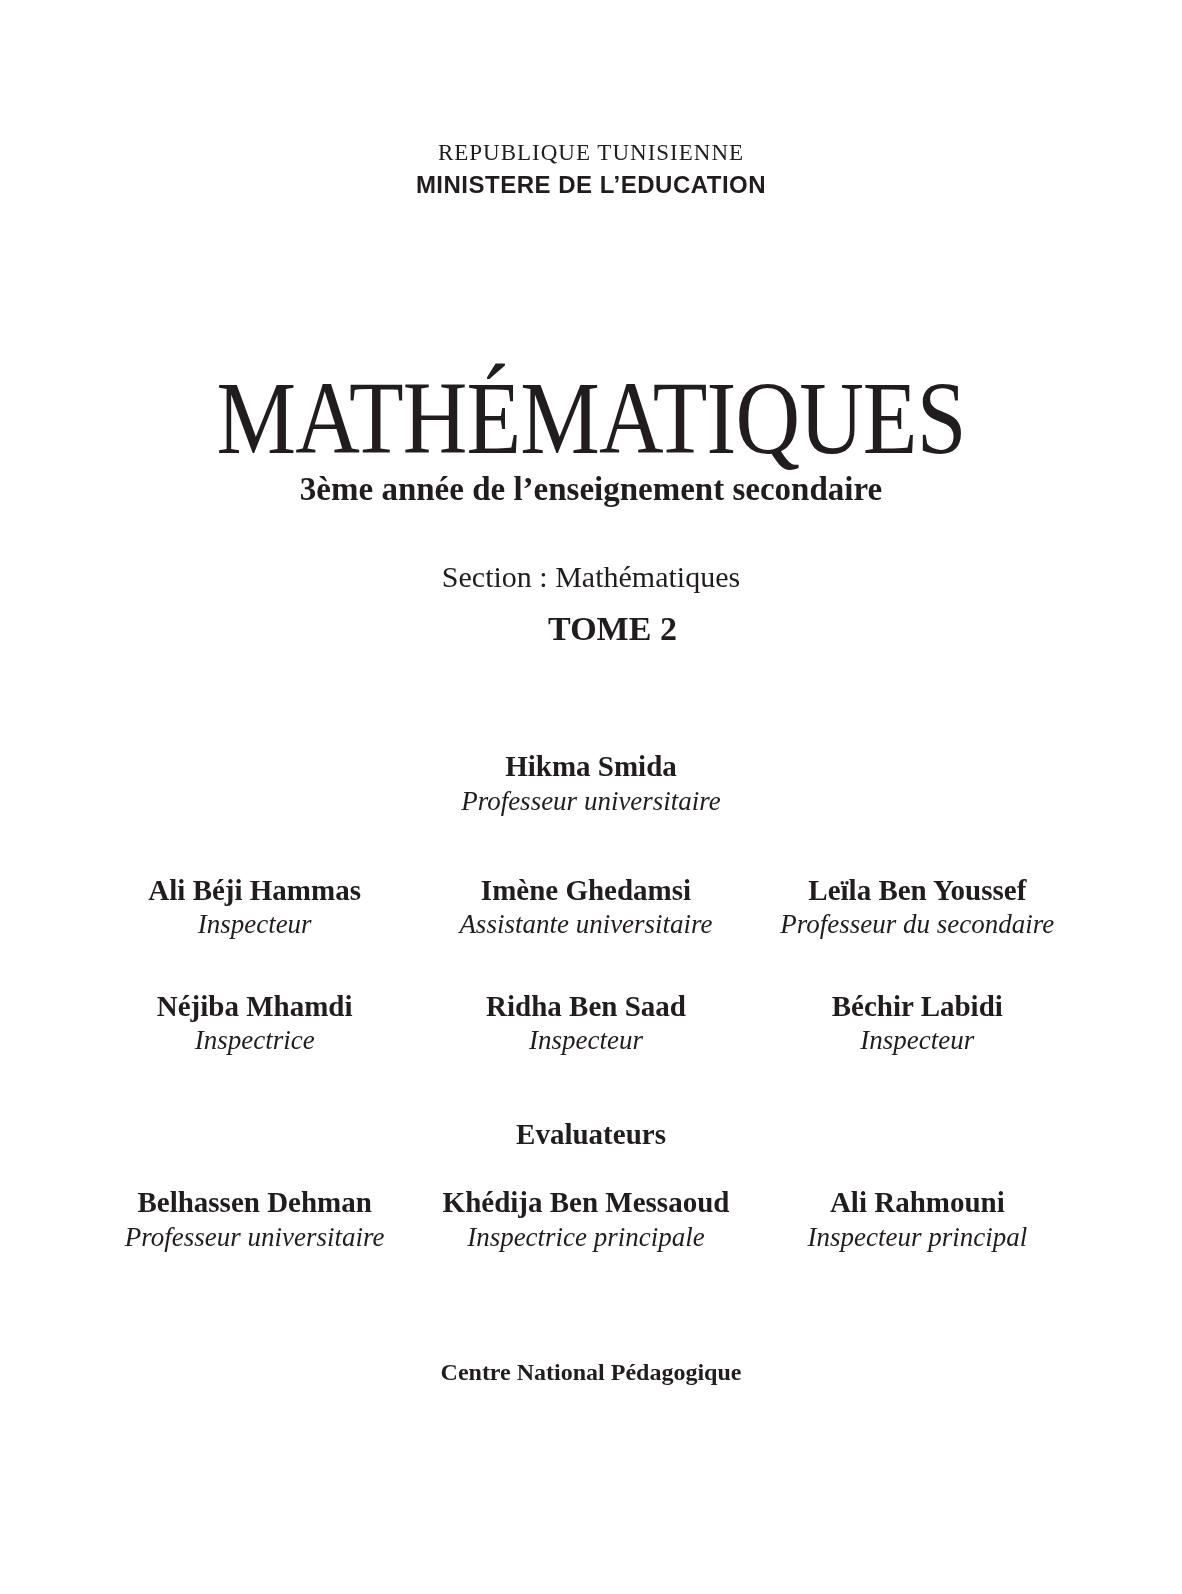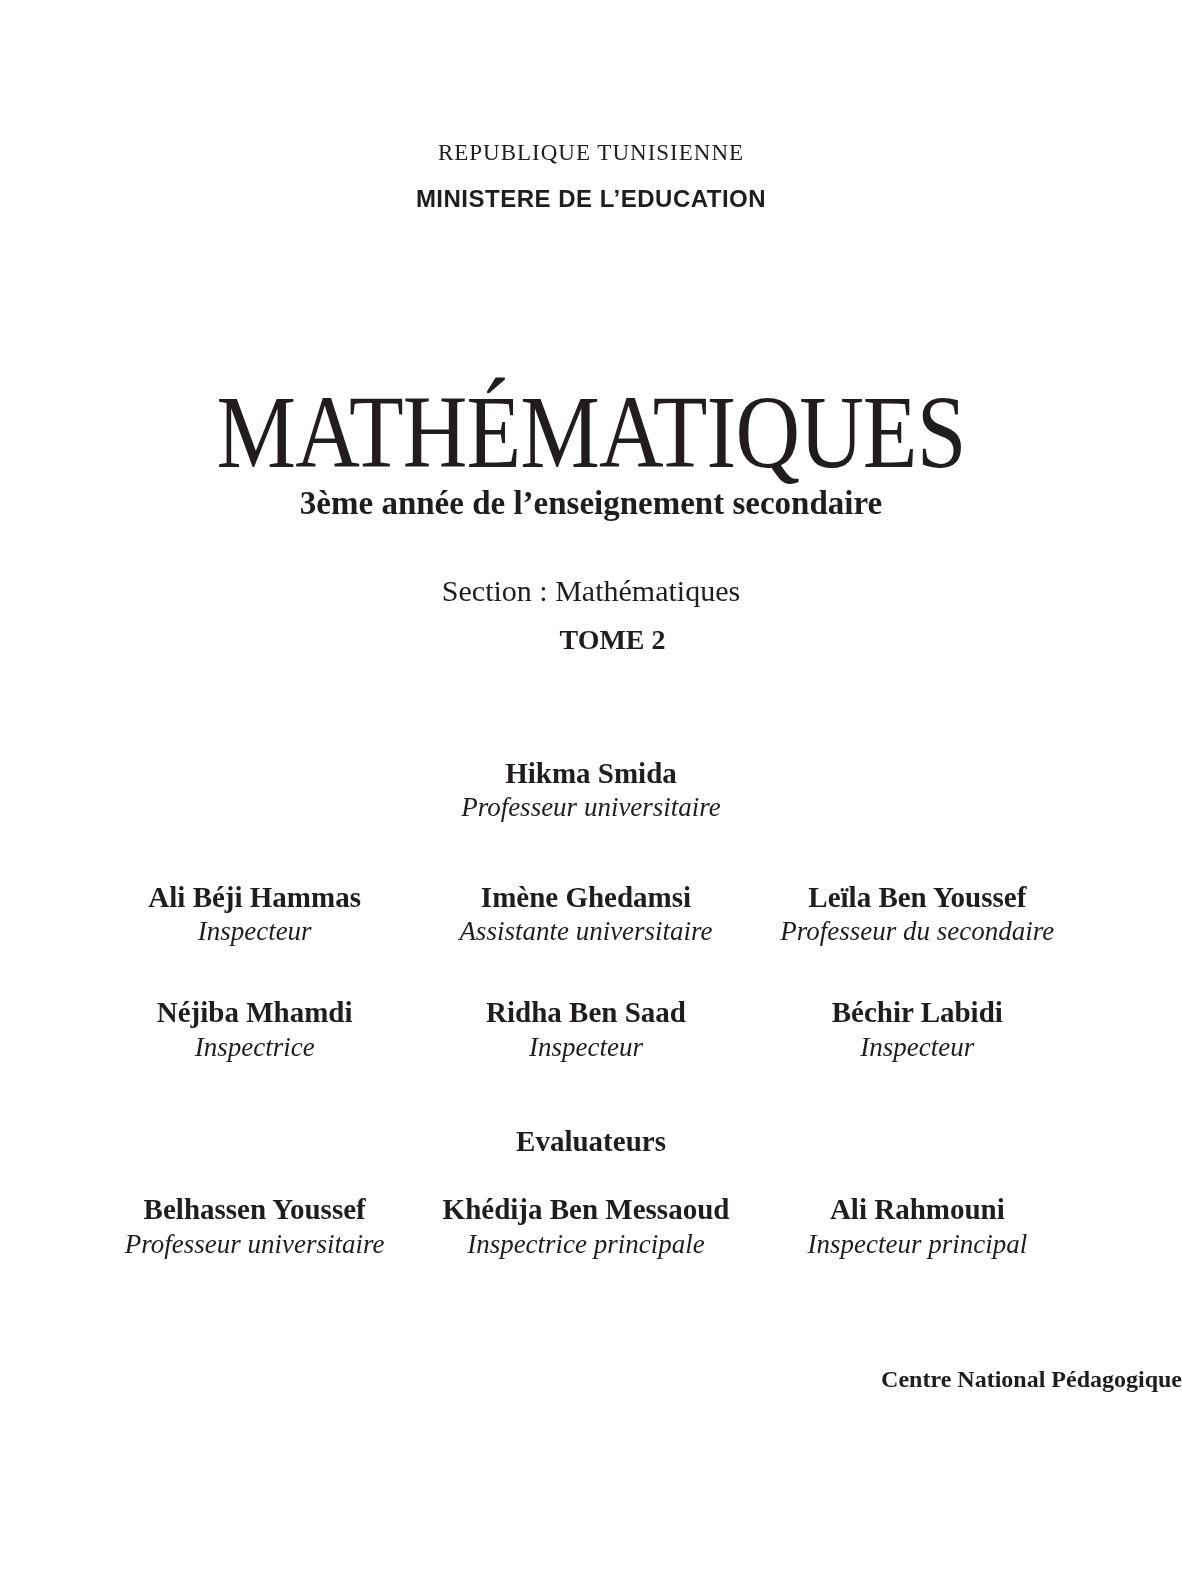--- a/index.html
+++ b/index.html
@@ -23,21 +23,21 @@
   }
 
   
   .header { padding-top: 138px; }
   .header-country {
     font-size: 23px;
     letter-spacing: 1px;
     line-height: 1.3;
   }
   .header-ministry {
-    margin-top: 16px;
+    margin-top: 2px;
     font-family: "Liberation Sans", sans-serif;
     font-weight: bold;
     font-size: 24px;
     letter-spacing: 0.5px;
     line-height: 1.25;
   }
 
   
   .book-title {
     margin-top: 166px;
@@ -57,21 +57,21 @@
     line-height: 1.2;
   }
   .section-line {
     margin-top: 50px;
     font-size: 30px;
     font-weight: normal;
     line-height: 1.2;
   }
   .tome-line {
     margin-top: 14px;
-    font-size: 28px;
+    font-size: 34px;
     font-weight: bold;
     line-height: 1.2;
     padding-left: 43px;
   }
 
   
   .person-name {
     font-size: 29px;
     font-weight: bold;
     line-height: 1.25;
@@ -99,21 +99,20 @@
     font-size: 29px;
     font-weight: bold;
     line-height: 1.25;
   }
 
   .footer {
     margin-top: 104px;
     font-size: 24px;
     font-weight: bold;
     line-height: 1.3;
-    text-align: right;
   }
 </style>
 </head>
 <body>
 
 <div class="page">
 
   <div class="header">
     <div class="header-country">REPUBLIQUE TUNISIENNE</div>
     <div class="header-ministry">MINISTERE DE L’EDUCATION</div>
@@ -159,21 +158,21 @@
     <div class="person">
       <div class="person-name">Béchir Labidi</div>
       <div class="person-role">Inspecteur</div>
     </div>
   </div>
 
   <div class="evaluators-heading">Evaluateurs</div>
 
   <div class="authors-grid row-3">
     <div class="person">
-      <div class="person-name">Belhassen Youssef</div>
+      <div class="person-name">Belhassen Dehman</div>
       <div class="person-role">Professeur universitaire</div>
     </div>
     <div class="person">
       <div class="person-name">Khédija Ben Messaoud</div>
       <div class="person-role">Inspectrice principale</div>
     </div>
     <div class="person">
       <div class="person-name">Ali Rahmouni</div>
       <div class="person-role">Inspecteur principal</div>
     </div>

